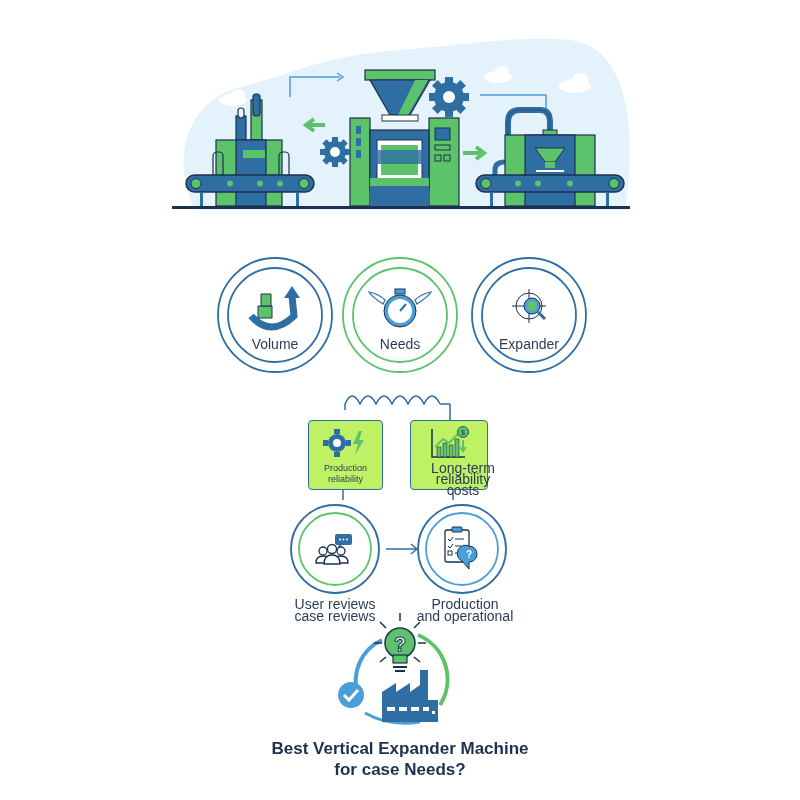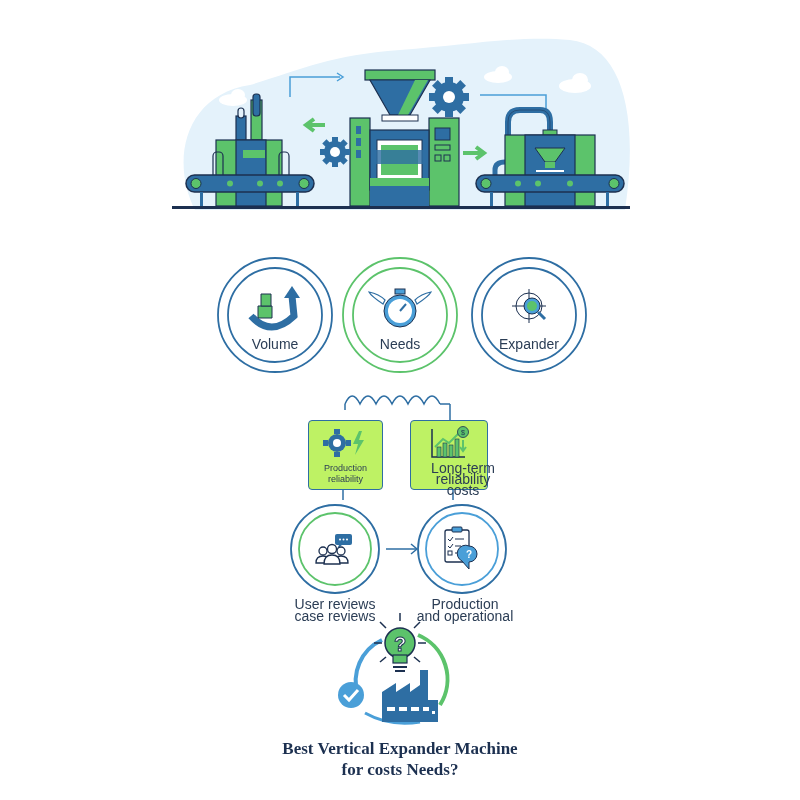--- a/index.html
+++ b/index.html
@@ -8,21 +8,21 @@
     font-family: "Liberation Sans", sans-serif; color: #1f3554;
   }
   .abs { position: absolute; }
   .label {
     position: absolute; text-align: center; font-size: 14px; color: #2b3d55; line-height: 12px;
     font-family: "Liberation Sans", sans-serif;
   }
   .title {
     position: absolute; left: 0; width: 800px; text-align: center;
     font-size: 17px; font-weight: bold; color: #1c3050; line-height: 20px;
-    font-family: Liberation Serif, serif;
+    font-family: Liberation Sans, sans-serif;
   }
   .circle-label { font-size: 14px; color: #2b3d55; text-align: center; }
   .box {
     position: absolute; border: 1.6px solid #2e6ea3; border-radius: 4px; background: #bef264;
   }
 </style>
 </head>
 <body>
 
 <svg class="abs" style="left:0;top:0" width="800" height="230">
@@ -312,13 +312,13 @@
     <rect x="103" y="102" width="6" height="4" fill="#ffffff"></rect>
     <rect x="112" y="106" width="3" height="3" fill="#ffffff"></rect>
   </g>
   <g>
     <circle cx="31" cy="90" r="13" fill="#4a9fd8"></circle>
     <path d="M24,90 L29,95 L38,85" fill="none" stroke="#ffffff" stroke-width="3"></path>
   </g>
 </svg>
 
 <div class="title" style="top:739px">Best Vertical Expander Machine</div>
-<div class="title" style="top:760px">for costs Needs?</div>
+<div class="title" style="top:760px">for case Needs?</div>
 
 </body></html>

